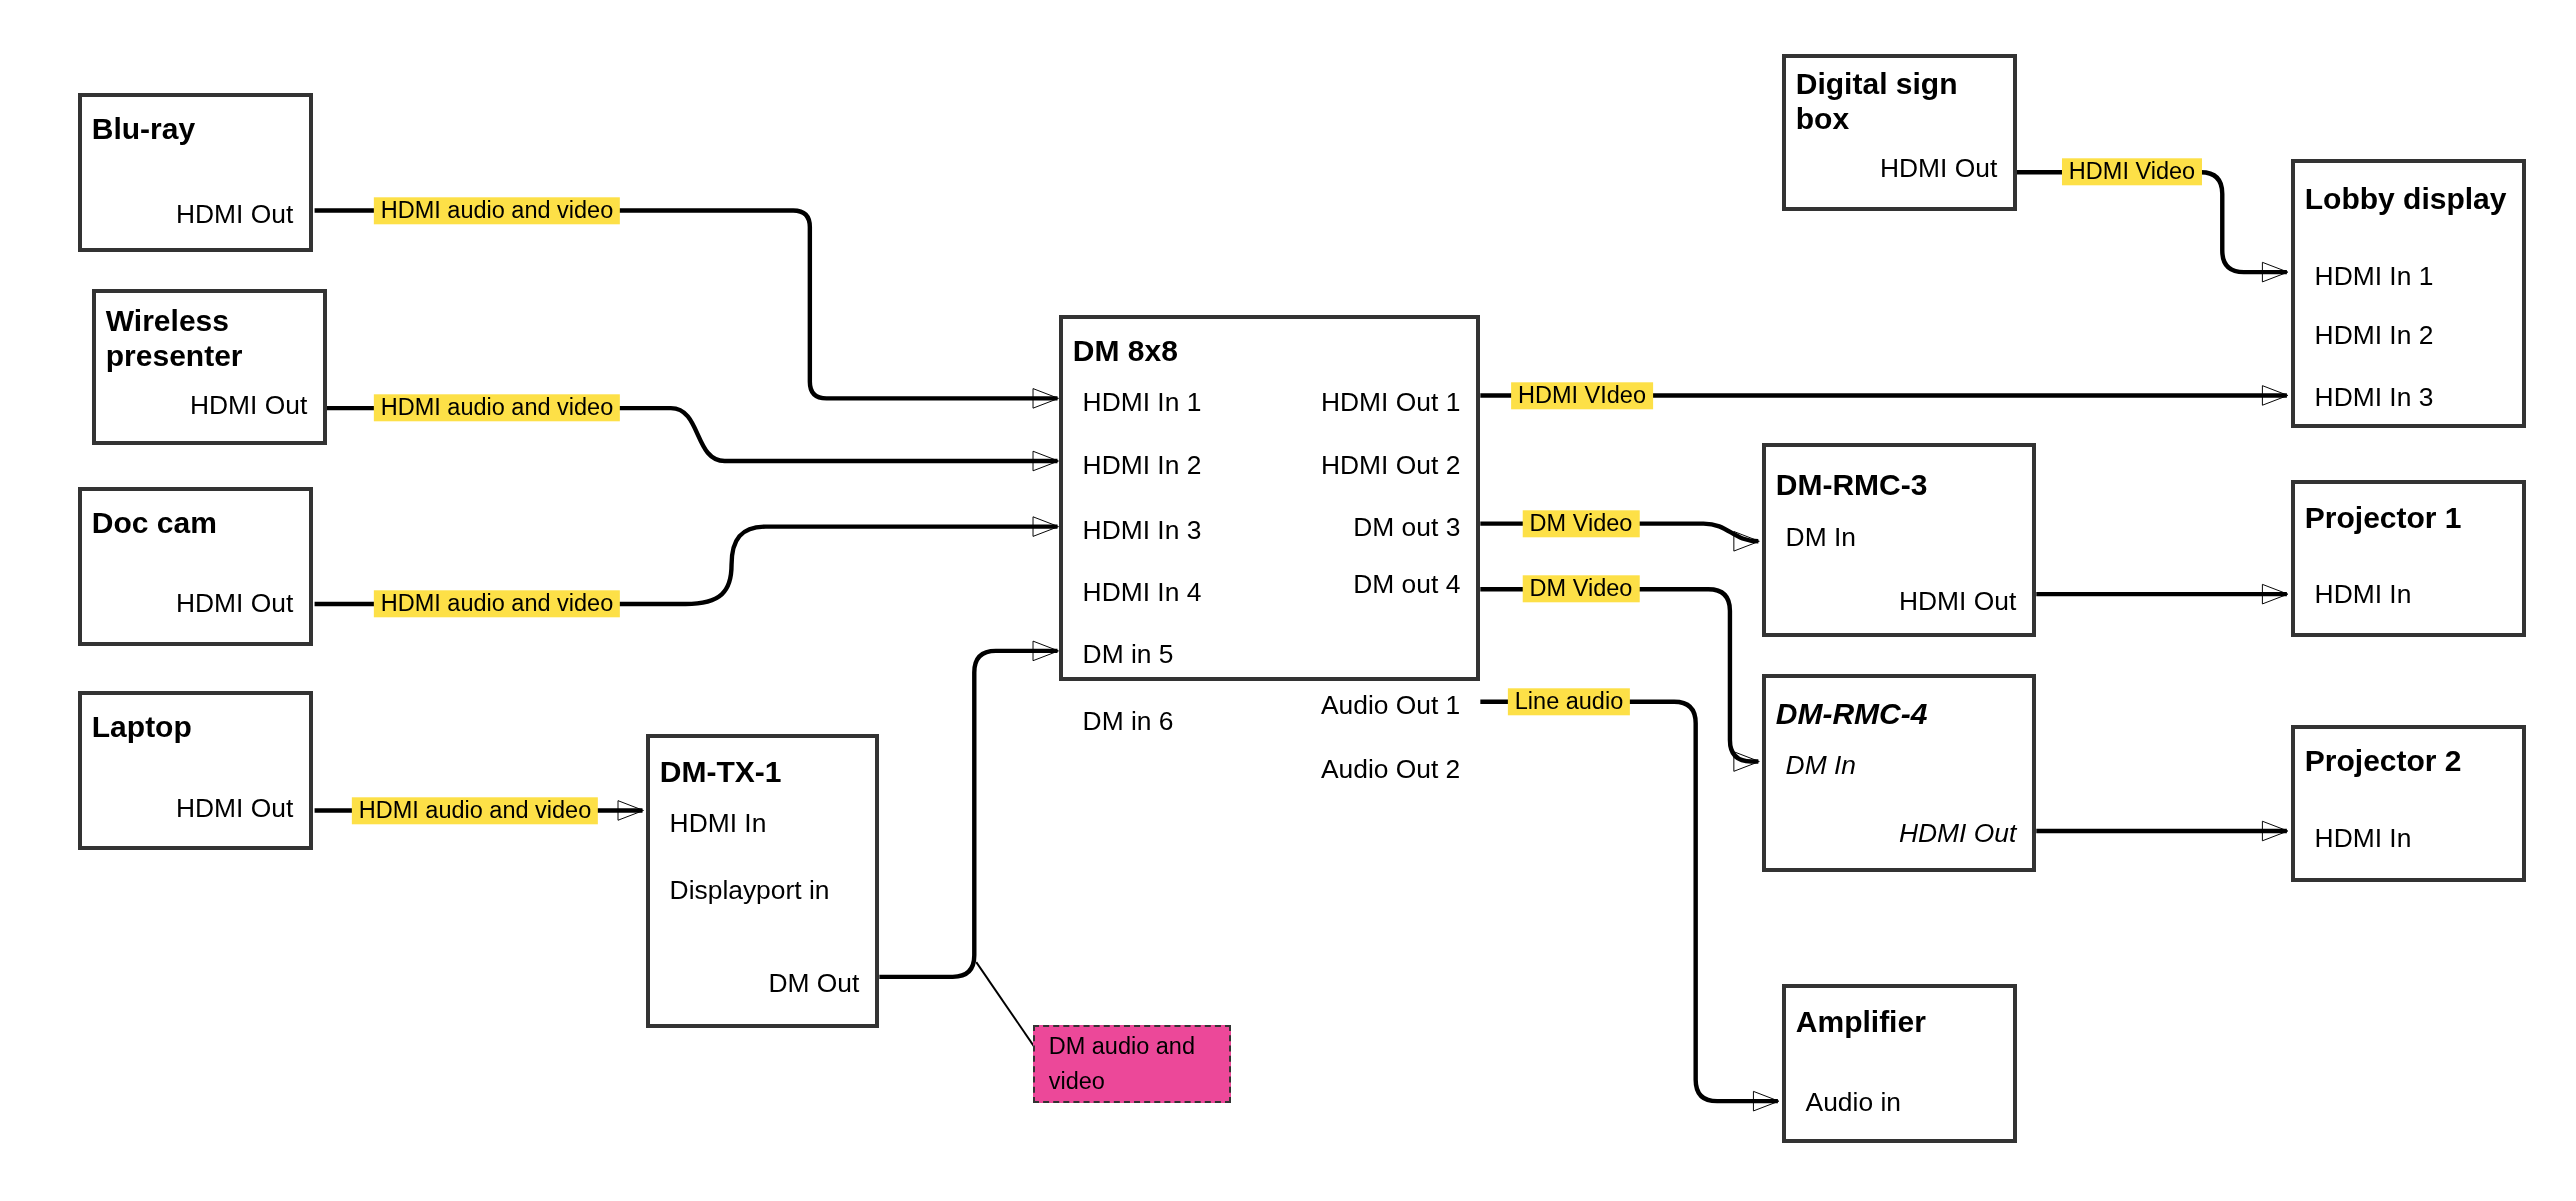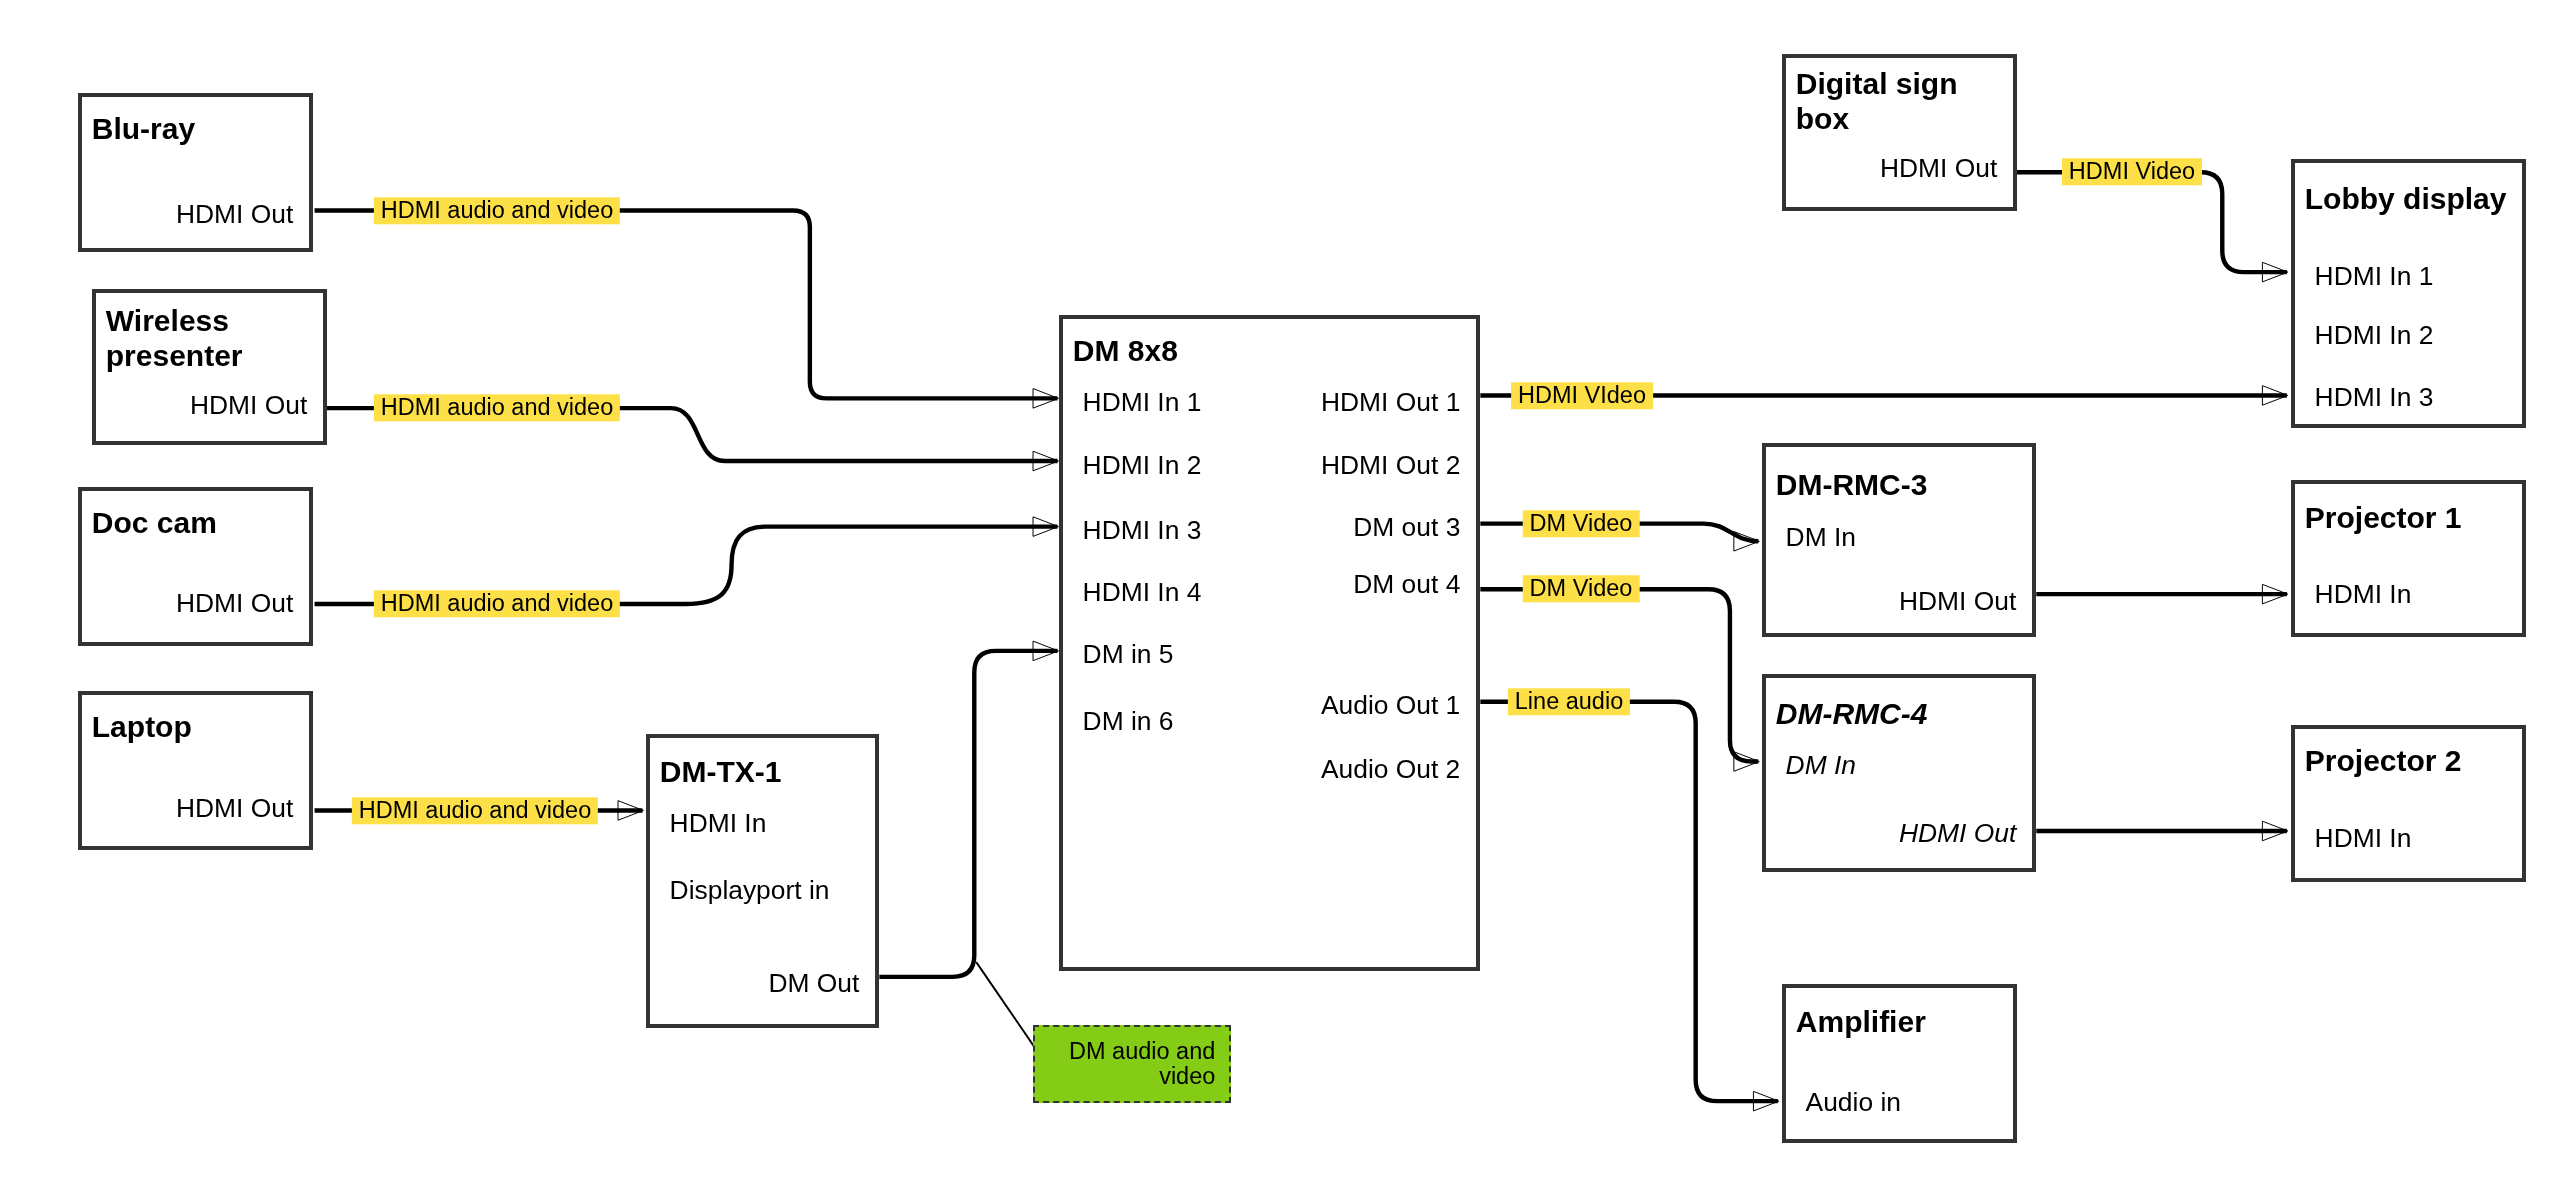--- a/index.html
+++ b/index.html
@@ -41,25 +41,25 @@
     transform:translate(-50%,-50%);
     background:#fde047;
     font-size:23.5px;
     line-height:27.4px;
     padding:0 6.9px;
     white-space:nowrap;
   }
   .callout{
     position:absolute;
     box-sizing:border-box;
-    background:#84cc16;
+    background:#ec4899;
     border:2px dashed #333333;
     font-size:23.5px;
-    line-height:25px;
-    text-align:right;
+    line-height:35px;
+    text-align:left;
     display:flex;
     align-items:center;
     justify-content:center;
     padding:3.9px 13.7px;
   }
 </style>
 </head>
 <body>
 
 <div id="canvas">
@@ -115,21 +115,21 @@
     <div class="port pr" style="top:98px;">HDMI Out</div>
   </div>
 
   <div class="node" style="left:646px;top:734px;width:233px;height:294px;">
     <div class="title" style="padding-top:15.7px;">DM-TX-1</div>
     <div class="port pl" style="top:70px;">HDMI In</div>
     <div class="port pl" style="top:137px;">Displayport in</div>
     <div class="port pr" style="top:230px;">DM Out</div>
   </div>
 
-  <div class="node" style="left:1059px;top:315px;width:421px;height:656px;">
+  <div class="node" style="left:1059px;top:315px;width:421px;height:366px;">
     <div class="title" style="padding-top:13.7px;">DM 8x8</div>
     <div class="port pl" style="top:68px;">HDMI In 1</div>
     <div class="port pl" style="top:131px;">HDMI In 2</div>
     <div class="port pl" style="top:196px;">HDMI In 3</div>
     <div class="port pl" style="top:258px;">HDMI In 4</div>
     <div class="port pl" style="top:320px;">DM in 5</div>
     <div class="port pl" style="top:387px;">DM in 6</div>
     <div class="port pr" style="top:68px;">HDMI Out 1</div>
     <div class="port pr" style="top:131px;">HDMI Out 2</div>
     <div class="port pr" style="top:193px;">DM out 3</div>

